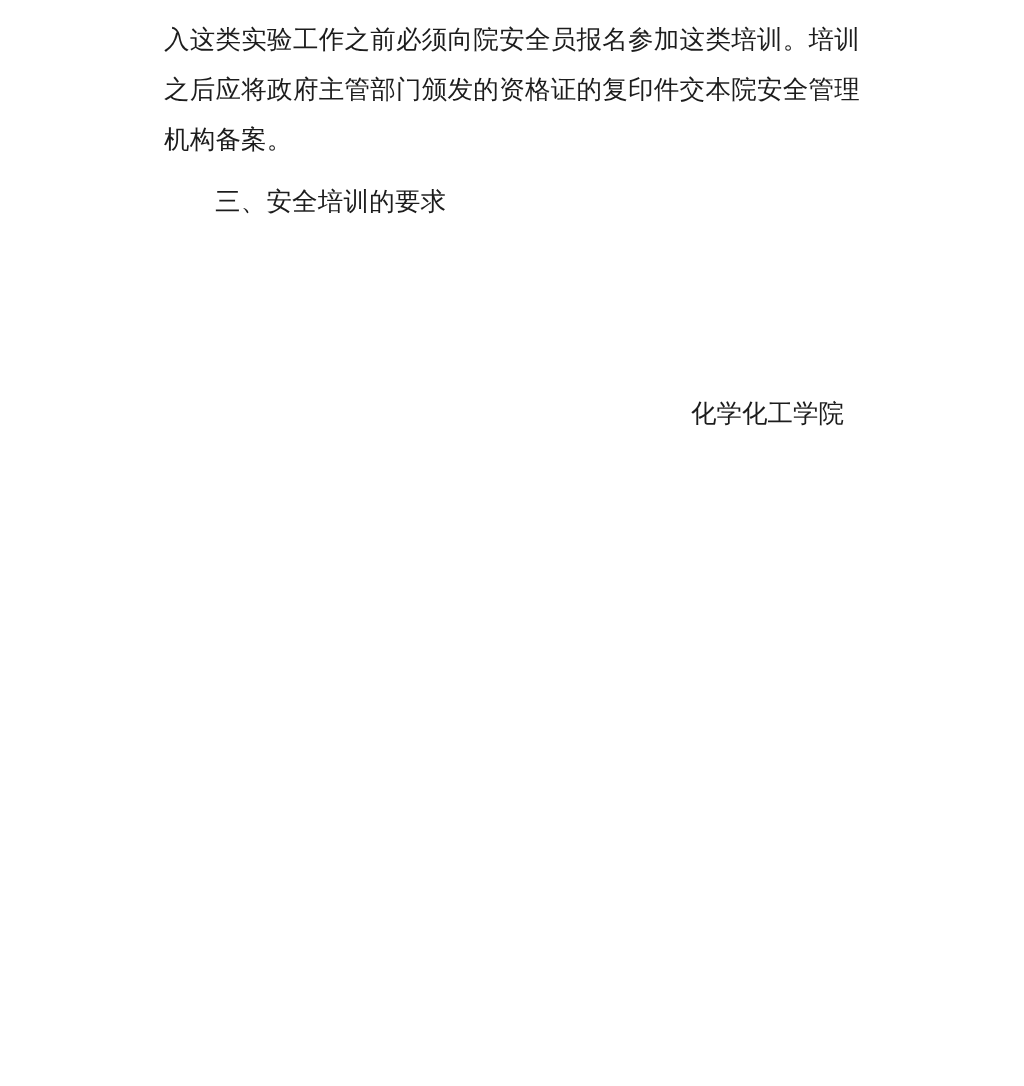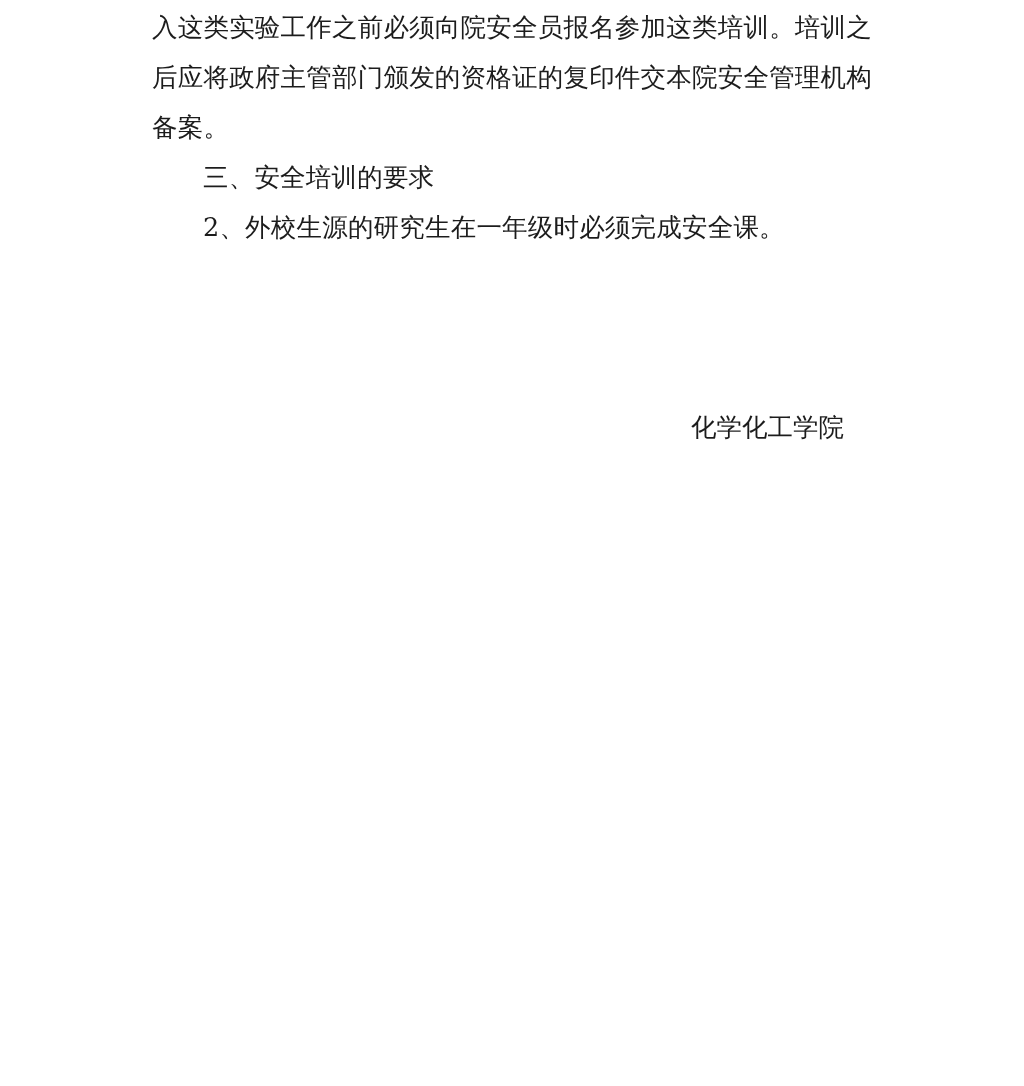--- a/index.html
+++ b/index.html
@@ -23,21 +23,21 @@
   }
   .doc-body {
     padding-top: 2px;
   }
   .para {
     font-size: 25.5px;
     line-height: 50px;
     letter-spacing: 0.2px;
     text-align: justify;
     text-justify: inter-ideograph;
-    margin: 0;
+    margin: 12px;
   }
   .indent {
     text-indent: 51px;
   }
   .spacer-block {
     height: 150px;
   }
   .signature {
     margin: 0;
     font-size: 25.5px;
@@ -50,21 +50,20 @@
 <body>
 
 <div class="page">
   <div class="doc-body">
 
     <p class="para">入这类实验工作之前必须向院安全员报名参加这类培训。培训之后应将政府主管部门颁发的资格证的复印件交本院安全管理机构备案。</p>
 
     <p class="para indent">三、安全培训的要求</p>
 
 
-    <p class="para indent">2、外校生源的研究生在一年级时必须完成安全课。</p>
 
 
 
 
     <div class="spacer-block"></div>
 
     <p class="signature">化学化工学院</p>
 
   </div>
 </div>

